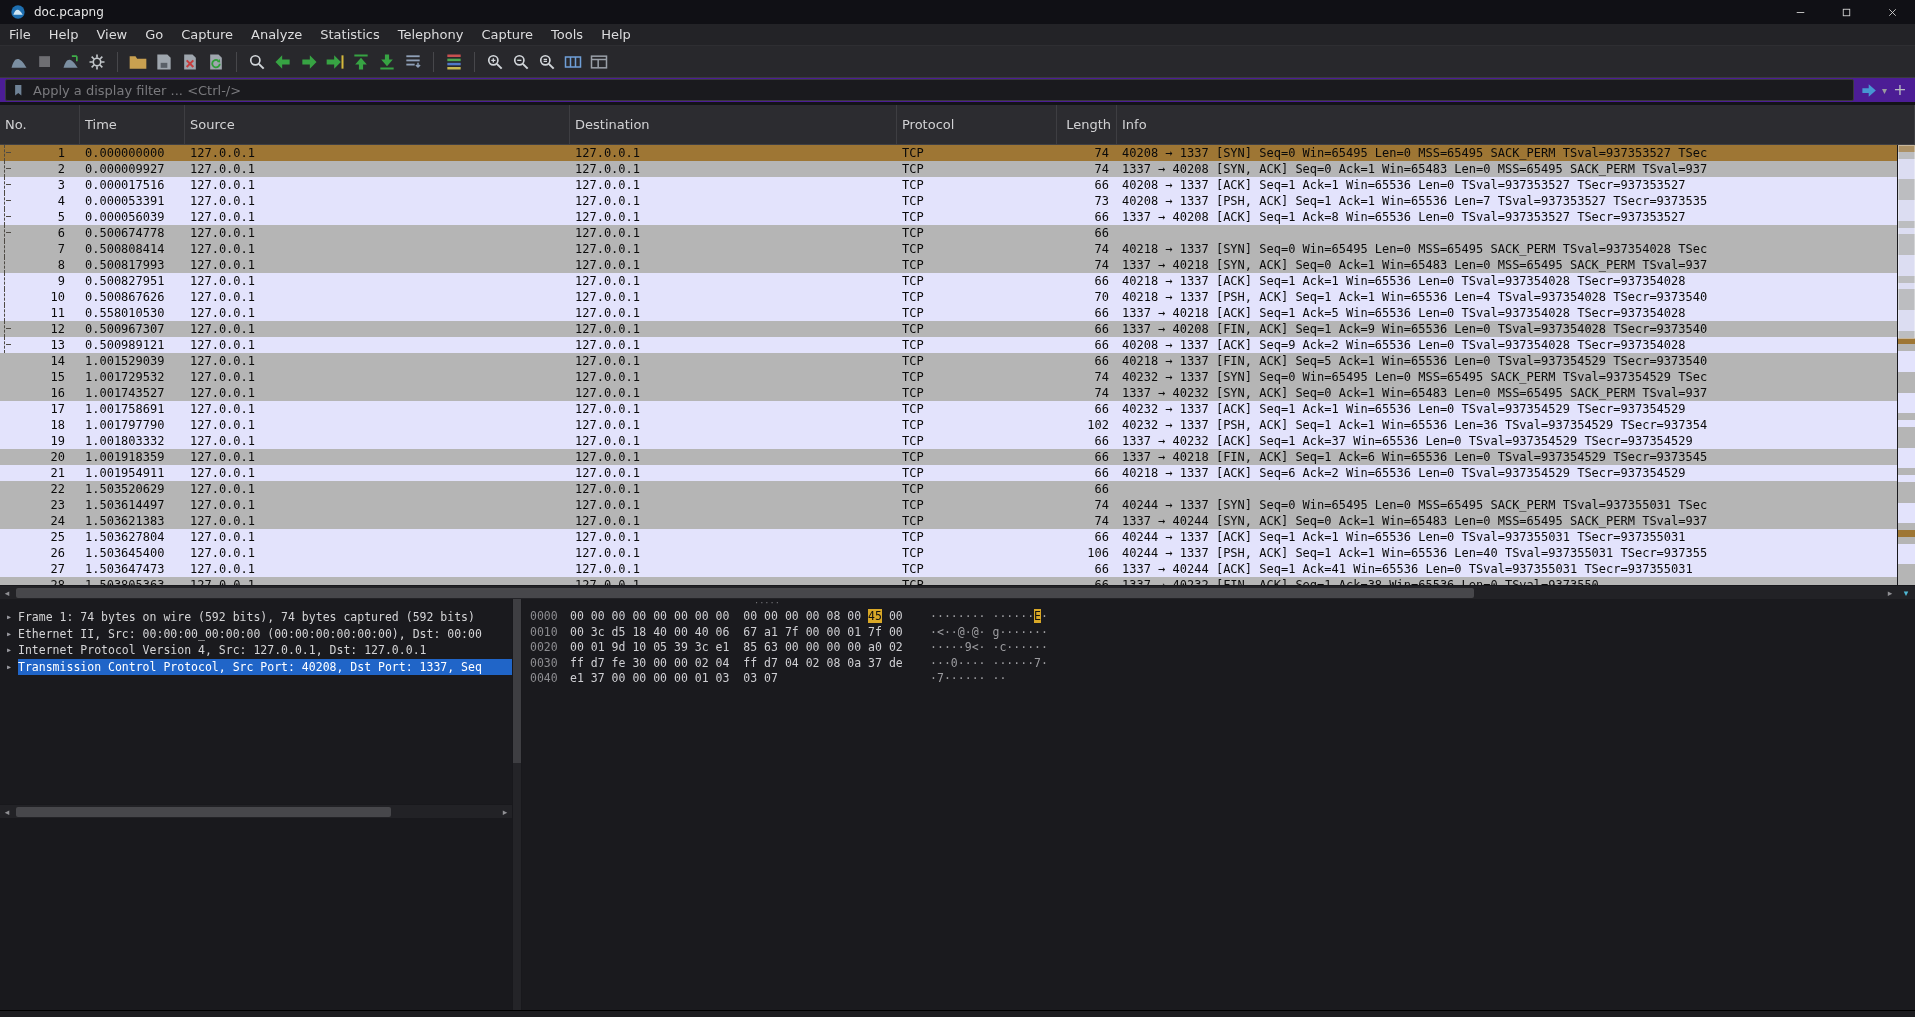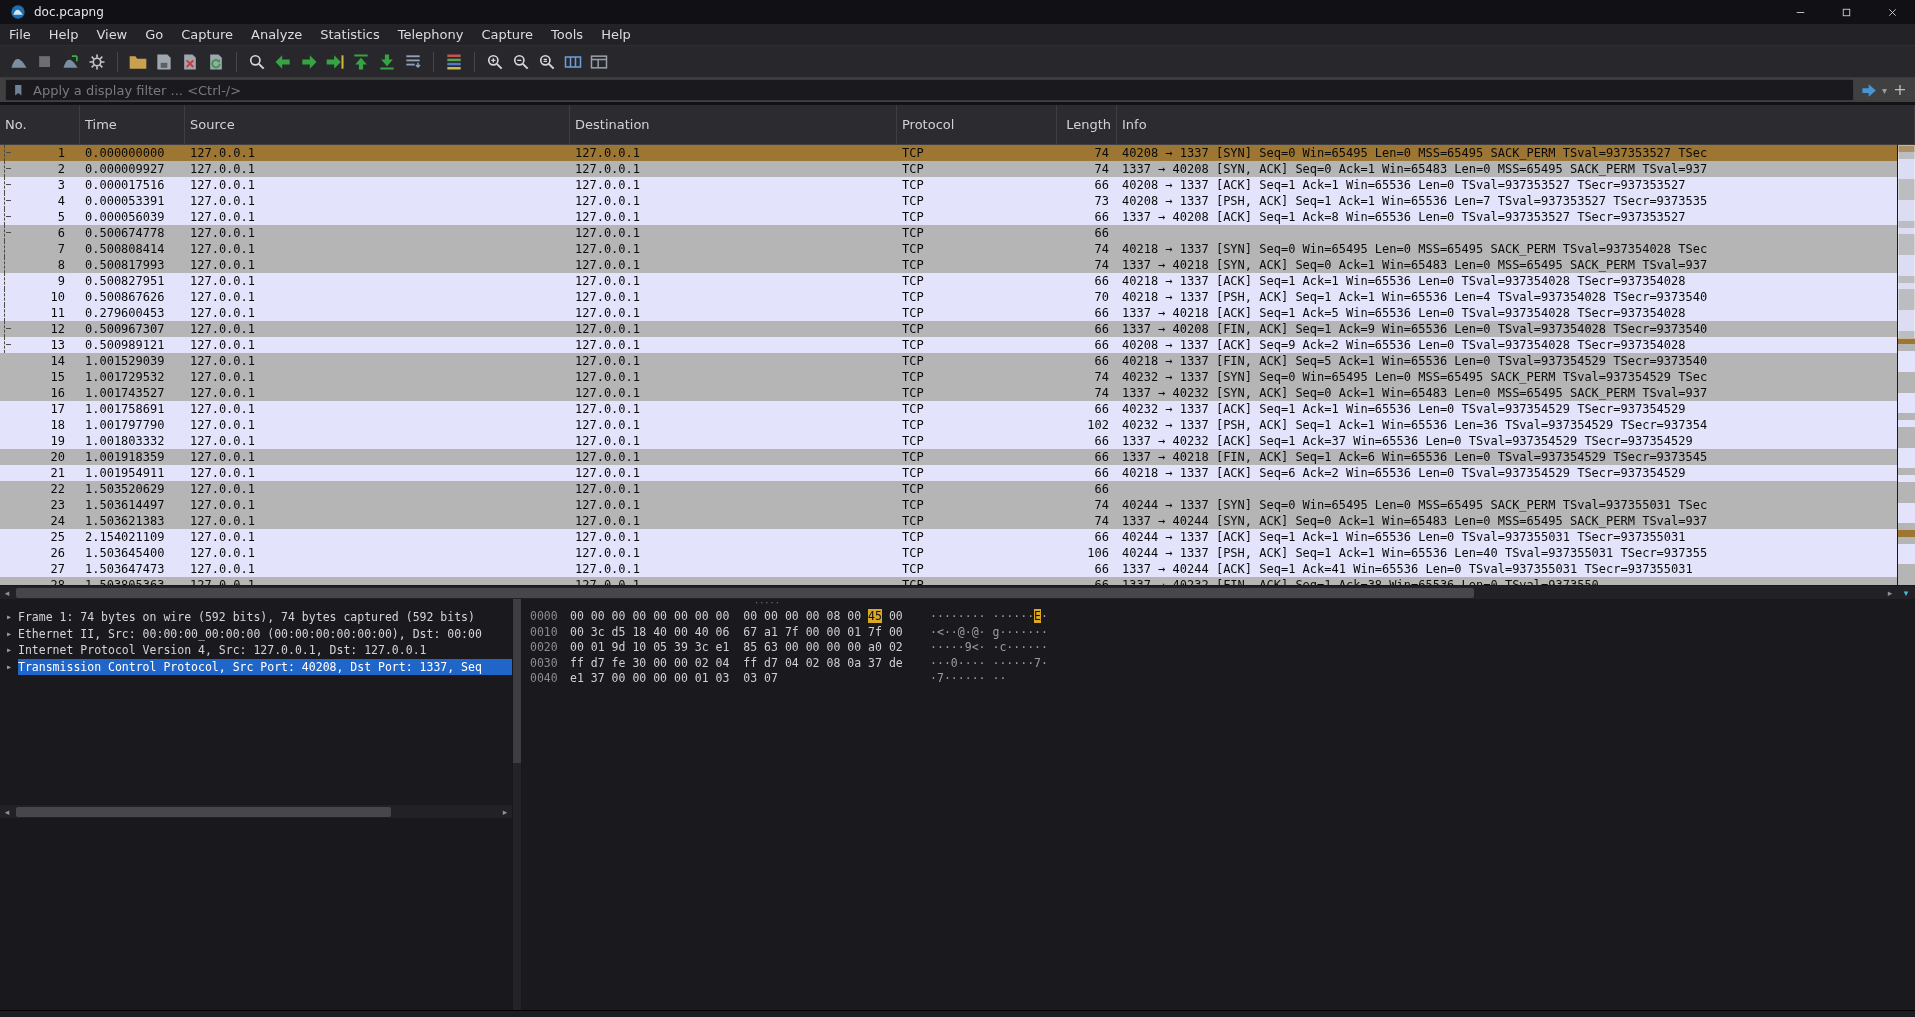--- a/index.html
+++ b/index.html
@@ -15,21 +15,21 @@
   
   .menubar{height:22px;background:#232327;display:flex;align-items:center;font-size:13px;color:#dcdcde;border-bottom:1px solid #2e2e32}
   .menu-item{padding:2px 9px;white-space:nowrap}
 
   
   .toolbar{height:32px;background:#28282c;display:flex;align-items:center;padding-left:6px;border-bottom:1px solid #3a3a3e}
   .tb-btn{width:26px;height:26px;display:flex;align-items:center;justify-content:center}
   .tb-sep{width:1px;height:20px;background:#47474b;margin:0 7px}
 
   
-  .filterbar{height:27px;background:#404040;display:flex;align-items:center;padding:2px 5px;border-bottom:3px solid #131317}
+  .filterbar{height:27px;background:#4c1d95;display:flex;align-items:center;padding:2px 5px;border-bottom:3px solid #131317}
   .filter-wrap{flex:1;height:22px;background:#1a1a1e;border:1px solid #3a3a3e;border-radius:2px;display:flex;align-items:center}
   .bm{margin:0 6px;display:flex}
   .filter-input{flex:1;background:transparent;border:none;outline:none;color:#d0d0d0;font-size:13px;font-family:"DejaVu Sans",sans-serif}
   .filter-input::placeholder{color:#7a7a7e}
   .filter-right{display:flex;align-items:center;margin-left:6px;gap:3px}
   .caret{color:#9a9a9e;font-size:10px}
   .plus-btn{color:#b8bcc0;font-size:16px;width:20px;text-align:center;line-height:20px}
 
   
   .pl-header,.pl-row{display:grid;grid-template-columns:80px 105px 385px 327px 160px 60px 1fr}
@@ -396,21 +396,21 @@
         <div class="pc">0.500867626</div>
         <div class="pc">127.0.0.1</div>
         <div class="pc">127.0.0.1</div>
         <div class="pc">TCP</div>
         <div class="pc len">70</div>
         <div class="pc info">40218 → 1337 [PSH, ACK] Seq=1 Ack=1 Win=65536 Len=4 TSval=937354028 TSecr=9373540</div>
       </div>
       <div class="pl-row row-lav">
         <span class="gutter g-line"></span>
         <div class="pc no">11</div>
-        <div class="pc">0.279600453</div>
+        <div class="pc">0.558010530</div>
         <div class="pc">127.0.0.1</div>
         <div class="pc">127.0.0.1</div>
         <div class="pc">TCP</div>
         <div class="pc len">66</div>
         <div class="pc info">1337 → 40218 [ACK] Seq=1 Ack=5 Win=65536 Len=0 TSval=937354028 TSecr=937354028</div>
       </div>
       <div class="pl-row row-grey">
         <span class="gutter g-tick"></span>
         <div class="pc no">12</div>
         <div class="pc">0.500967307</div>
@@ -523,21 +523,21 @@
         <div class="pc no">24</div>
         <div class="pc">1.503621383</div>
         <div class="pc">127.0.0.1</div>
         <div class="pc">127.0.0.1</div>
         <div class="pc">TCP</div>
         <div class="pc len">74</div>
         <div class="pc info">1337 → 40244 [SYN, ACK] Seq=0 Ack=1 Win=65483 Len=0 MSS=65495 SACK_PERM TSval=937</div>
       </div>
       <div class="pl-row row-lav">
         <div class="pc no">25</div>
-        <div class="pc">2.154021109</div>
+        <div class="pc">1.503627804</div>
         <div class="pc">127.0.0.1</div>
         <div class="pc">127.0.0.1</div>
         <div class="pc">TCP</div>
         <div class="pc len">66</div>
         <div class="pc info">40244 → 1337 [ACK] Seq=1 Ack=1 Win=65536 Len=0 TSval=937355031 TSecr=937355031</div>
       </div>
       <div class="pl-row row-lav">
         <div class="pc no">26</div>
         <div class="pc">1.503645400</div>
         <div class="pc">127.0.0.1</div>

